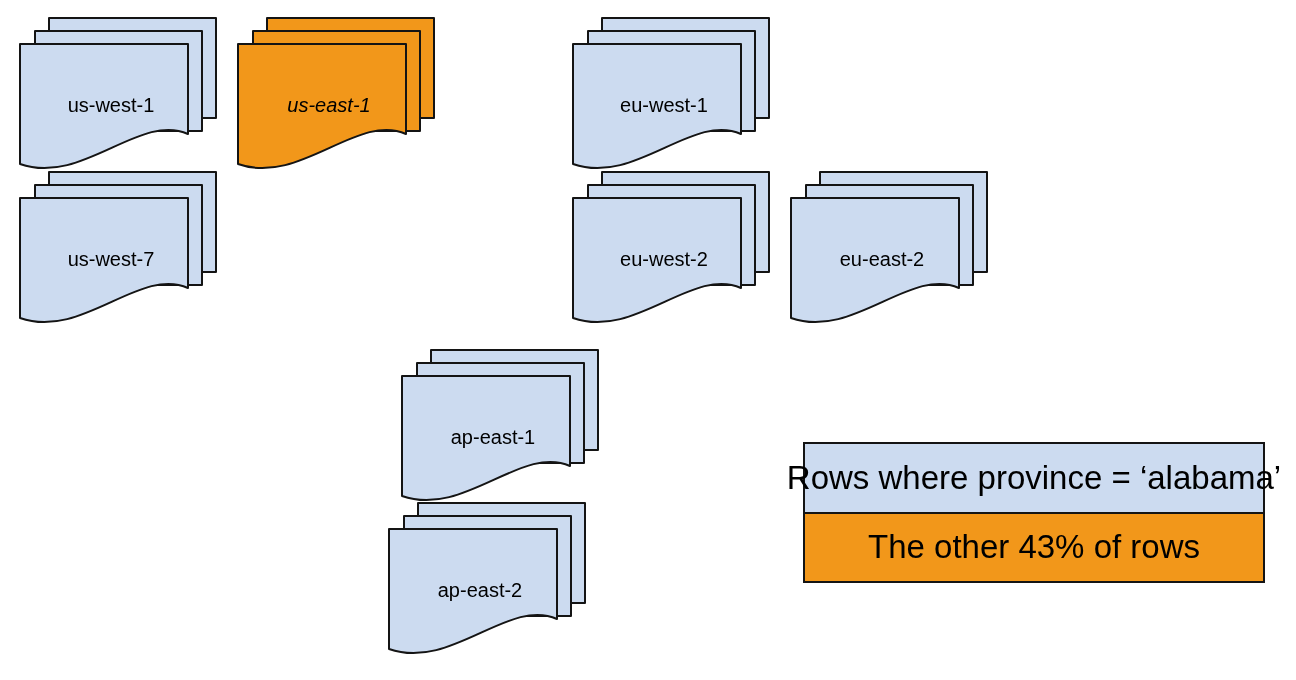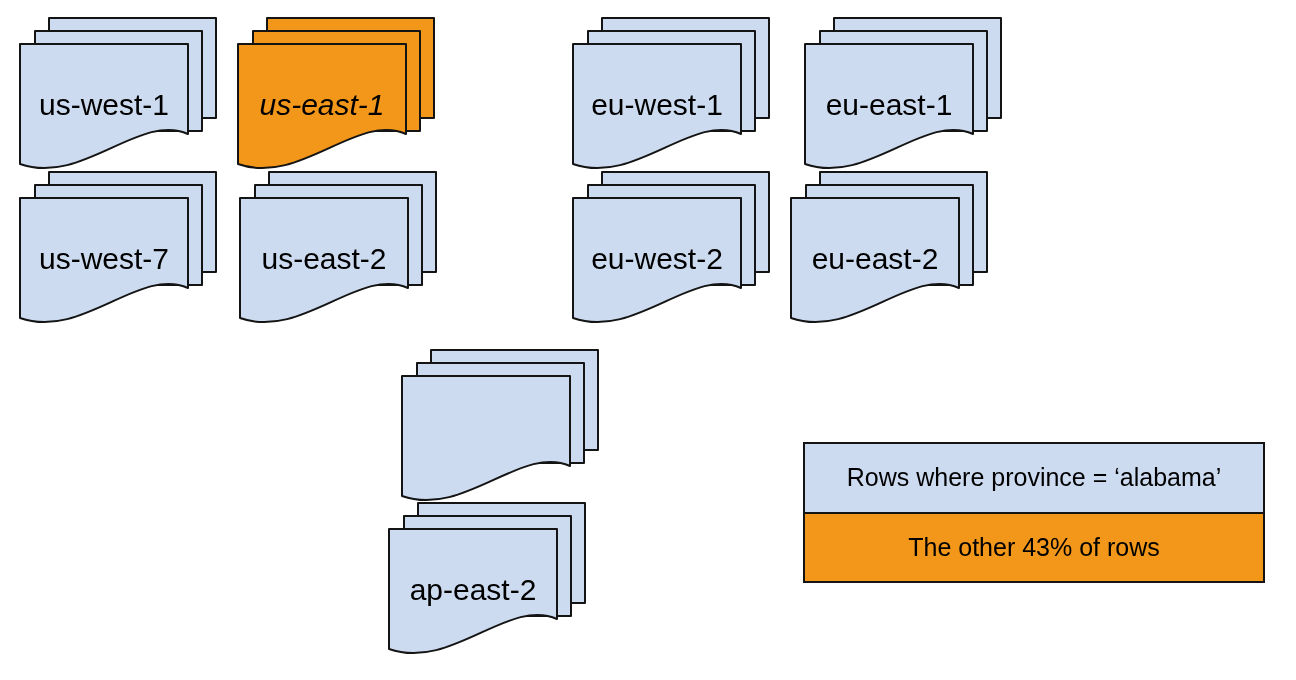--- a/index.html
+++ b/index.html
@@ -30,26 +30,26 @@
   .sheet {
     fill: var(--sheet-fill, #ccdbf0);
     stroke: var(--stroke, #111111);
     stroke-width: 2;
     stroke-linejoin: round;
   }
   .stack-label {
     position: absolute;
     left: 2px;
     top: 28px;
-    width: 168px;
+    width: 182px;
     height: 122px;
     display: flex;
     align-items: center;
     justify-content: center;
-    font-size: 30px;
+    font-size: 20px;
     line-height: 1;
     white-space: nowrap;
     color: var(--text, #000000);
   }
   .legend {
     position: absolute;
     left: 803px;
     top: 442px;
     width: 462px;
     height: 141px;
@@ -57,21 +57,21 @@
     border: 2px solid var(--stroke, #111111);
     display: flex;
     flex-direction: column;
   }
   .legend-row {
     flex: 1;
     display: flex;
     align-items: center;
     justify-content: center;
     background: var(--sheet-fill, #ccdbf0);
-    font-size: 25px;
+    font-size: 33px;
     white-space: nowrap;
   }
   .legend-row + .legend-row {
     border-top: 2px solid var(--stroke, #111111);
   }
 </style>
 </head>
 <body>
 
 <div class="canvas">
@@ -96,46 +96,30 @@
 
   <div class="stack" style="left: 571px; top: 16px; text-decoration: underline; --sheet-fill: #ccdbf0;">
     <svg width="212" height="162" viewBox="0 0 212 162">
       <rect class="sheet" x="31" y="2" width="167" height="100"></rect>
       <rect class="sheet" x="17" y="15" width="167" height="100"></rect>
       <path class="sheet" d="M2,28 H170 V118 C122,96 64,170 2,148 Z"></path>
     </svg>
     <div class="stack-label">eu-west-1</div>
   </div>
 
-  <div class="stack" style="left: 803px; top: 16px; --sheet-fill: #ccdbf0;">
-    <svg width="212" height="162" viewBox="0 0 212 162">
-      <rect class="sheet" x="31" y="2" width="167" height="100"></rect>
-      <rect class="sheet" x="17" y="15" width="167" height="100"></rect>
-      <path class="sheet" d="M2,28 H170 V118 C122,96 64,170 2,148 Z"></path>
-    </svg>
-    <div class="stack-label">eu-east-1</div>
-  </div>
 
   <div class="stack" style="left: 18px; top: 170px; --sheet-fill: #ccdbf0;">
     <svg width="212" height="162" viewBox="0 0 212 162">
       <rect class="sheet" x="31" y="2" width="167" height="100"></rect>
       <rect class="sheet" x="17" y="15" width="167" height="100"></rect>
       <path class="sheet" d="M2,28 H170 V118 C122,96 64,170 2,148 Z"></path>
     </svg>
     <div class="stack-label">us-west-7</div>
   </div>
 
-  <div class="stack" style="left: 238px; top: 170px; --sheet-fill: #ccdbf0;">
-    <svg width="212" height="162" viewBox="0 0 212 162">
-      <rect class="sheet" x="31" y="2" width="167" height="100"></rect>
-      <rect class="sheet" x="17" y="15" width="167" height="100"></rect>
-      <path class="sheet" d="M2,28 H170 V118 C122,96 64,170 2,148 Z"></path>
-    </svg>
-    <div class="stack-label">us-east-2</div>
-  </div>
 
   <div class="stack" style="left: 571px; top: 170px; --sheet-fill: #ccdbf0;">
     <svg width="212" height="162" viewBox="0 0 212 162">
       <rect class="sheet" x="31" y="2" width="167" height="100"></rect>
       <rect class="sheet" x="17" y="15" width="167" height="100"></rect>
       <path class="sheet" d="M2,28 H170 V118 C122,96 64,170 2,148 Z"></path>
     </svg>
     <div class="stack-label">eu-west-2</div>
   </div>
 
@@ -147,20 +131,21 @@
     </svg>
     <div class="stack-label">eu-east-2</div>
   </div>
 
   <div class="stack" style="left: 400px; top: 348px; --sheet-fill: #ccdbf0;">
     <svg width="212" height="162" viewBox="0 0 212 162">
       <rect class="sheet" x="31" y="2" width="167" height="100"></rect>
       <rect class="sheet" x="17" y="15" width="167" height="100"></rect>
       <path class="sheet" d="M2,28 H170 V118 C122,96 64,170 2,148 Z"></path>
     </svg>
+    <div class="stack-label">ap-east-1</div>
   </div>
 
   <div class="stack" style="left: 387px; top: 501px; --sheet-fill: #ccdbf0;">
     <svg width="212" height="162" viewBox="0 0 212 162">
       <rect class="sheet" x="31" y="2" width="167" height="100"></rect>
       <rect class="sheet" x="17" y="15" width="167" height="100"></rect>
       <path class="sheet" d="M2,28 H170 V118 C122,96 64,170 2,148 Z"></path>
     </svg>
     <div class="stack-label">ap-east-2</div>
   </div>

